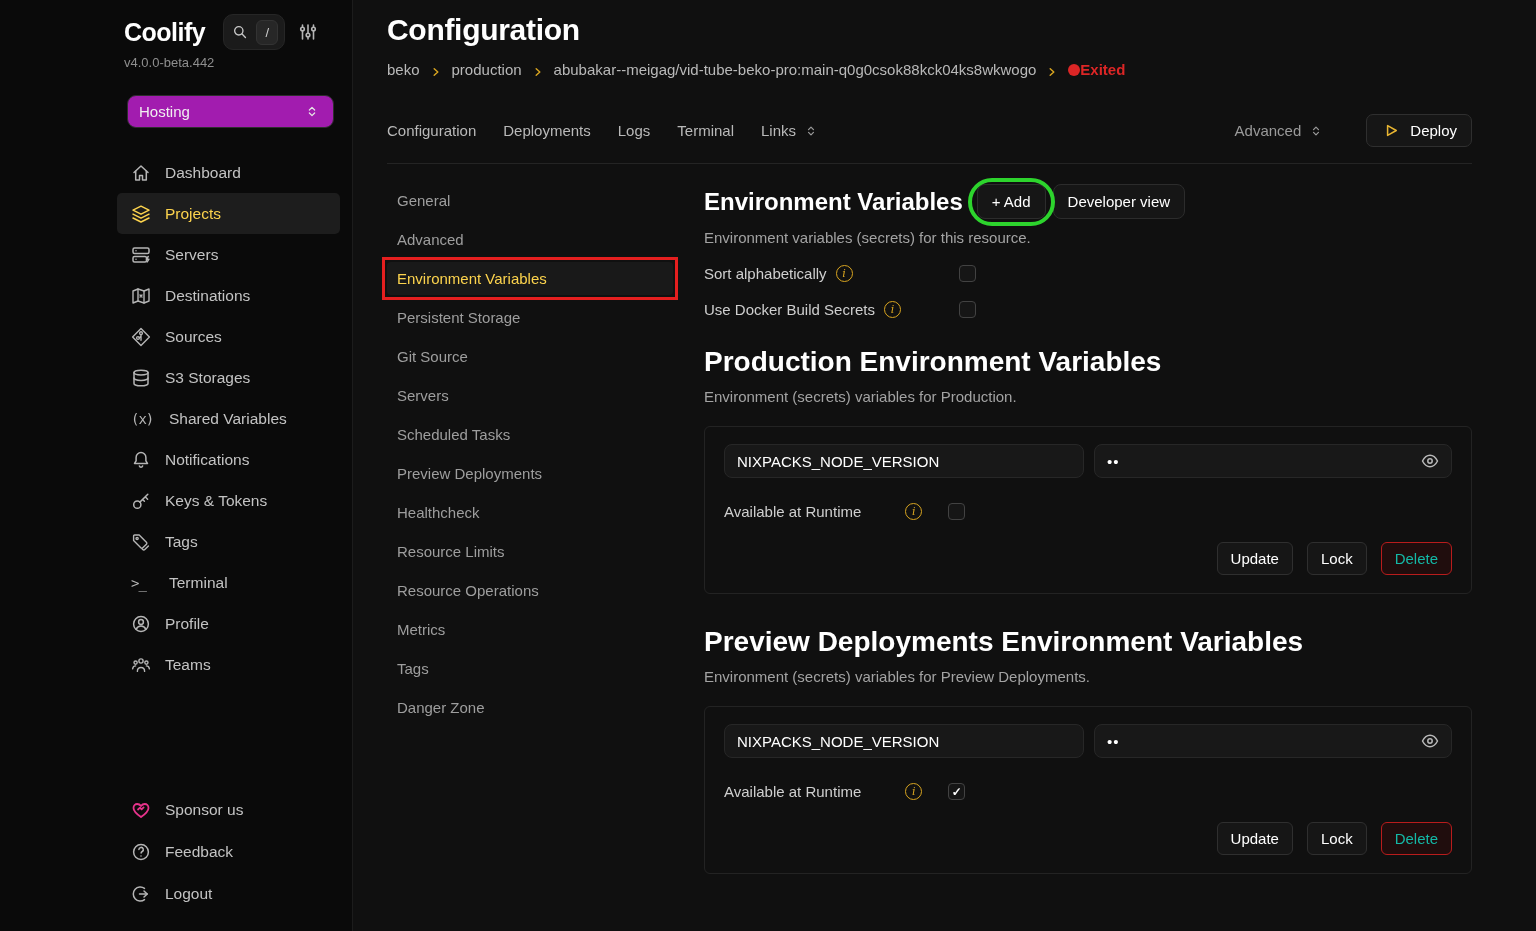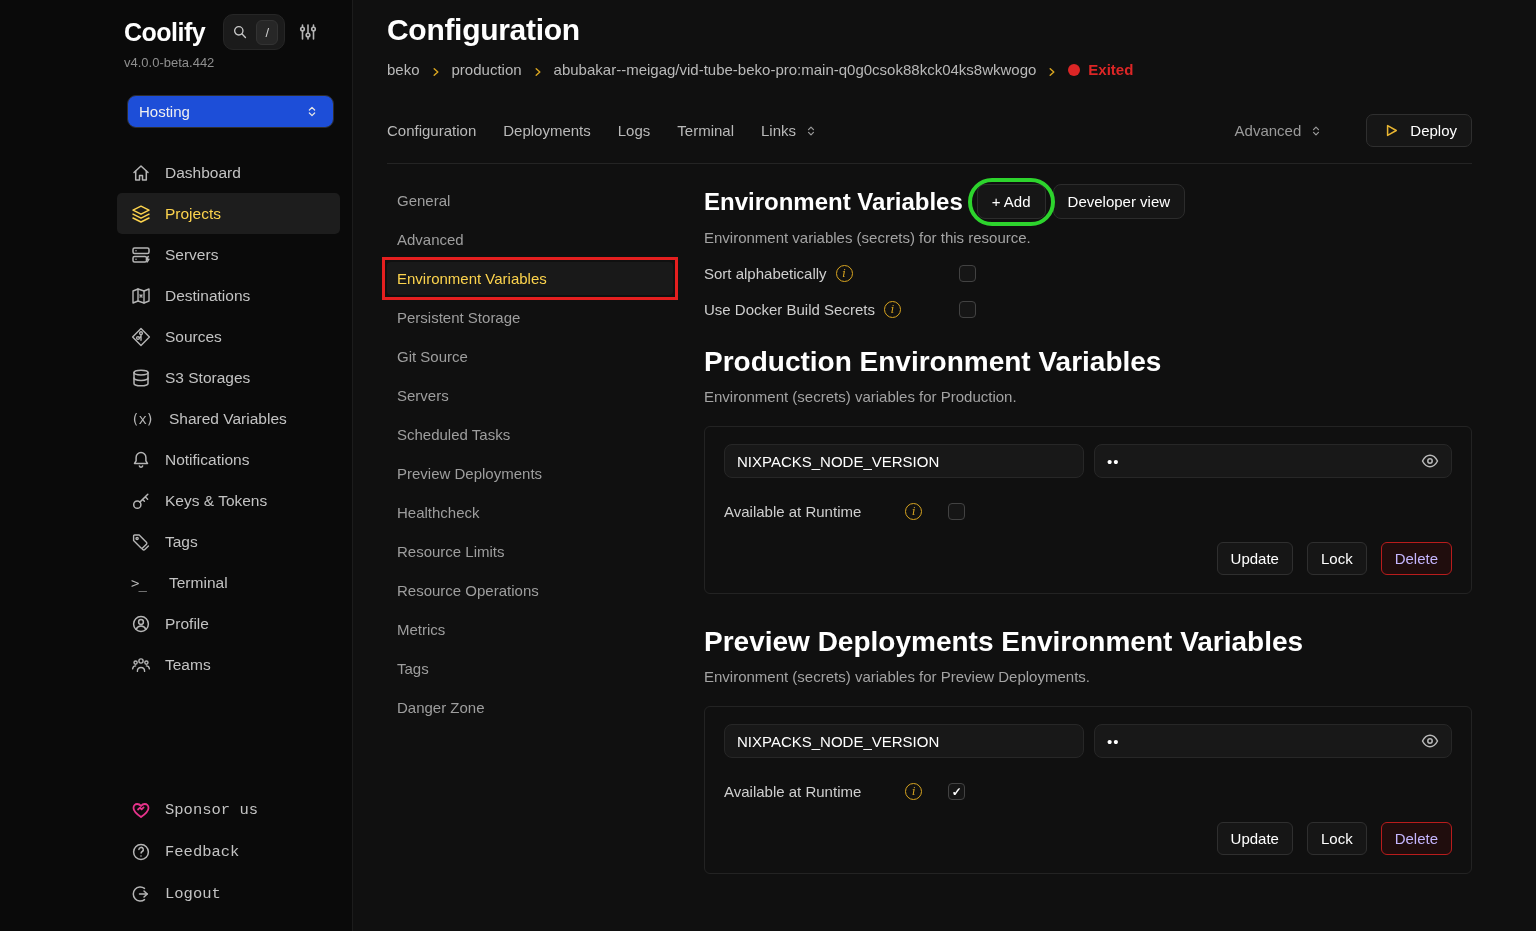--- a/index.html
+++ b/index.html
@@ -7,39 +7,39 @@
   .page { display:flex; width:1536px; height:931px; }
 
   
   .sidebar { width:353px; flex:0 0 353px; background:#0a0a0a; border-right:1px solid #1c1c1c; padding:14px 12px 16px 117px; display:flex; flex-direction:column; }
   .logo-row { display:flex; align-items:center; margin-left:7px; }
   .logo { font-size:25px; font-weight:bold; color:#fff; letter-spacing:-0.5px; }
   .search-btn { margin-left:18px; width:62px; height:36px; background:#1b1b1b; border:1px solid #262626; border-radius:10px; display:flex; align-items:center; justify-content:center; gap:6px; cursor:pointer; }
   .search-btn .key { width:22px; height:25px; background:#272727; border:1px solid #333; border-radius:6px; color:#cfcfcf; font-size:13px; display:flex; align-items:center; justify-content:center; }
   .icon-btn { margin-left:13px; background:none; border:none; color:#c7c7c7; cursor:pointer; display:flex; }
   .version { margin:5px 0 0 7px; font-size:13px; color:#8f8f8f; }
-  .select { margin:25px 0 0 10px; width:207px; height:33px; background:#1d4ed8; border:1px solid #2e2e2e; border-radius:9px; display:flex; align-items:center; justify-content:space-between; padding:0 11px; color:#f0f0f0; font-size:15px; cursor:pointer; }
+  .select { margin:25px 0 0 10px; width:207px; height:33px; background:#a21caf; border:1px solid #2e2e2e; border-radius:9px; display:flex; align-items:center; justify-content:space-between; padding:0 11px; color:#f0f0f0; font-size:15px; cursor:pointer; }
   .menu { margin-top:24px; list-style:none; }
   .mi { display:flex; align-items:center; gap:14px; height:41px; padding-left:14px; border-radius:5px; color:#bdbdbd; font-size:15.5px; cursor:pointer; }
   .mi .lbl { color:#c3c3c3; }
   .mi.active { background:#1d1d1d; }
   .mi.active .lbl, .mi.active .ic { color:#fcd34d; }
   .side-footer { margin-top:auto; list-style:none; }
-  .side-footer .mi { height:42px;font-family:Liberation Mono, monospace; }
+  .side-footer .mi { height:42px; }
   .ic { width:20px; height:20px; flex:0 0 20px; color:#b5b5b5; }
   .txt-icon { width:24px; flex:0 0 24px; font-family:"DejaVu Sans Mono", monospace; font-size:14px; color:#b5b5b5; letter-spacing:-1px; }
   .heart { color:#e7338c; }
 
   
   .main { flex:1; padding:0 64px 0 34px; }
   .page-title { padding-top:13px; font-size:30px; font-weight:bold; color:#fff; letter-spacing:-0.3px; }
   .crumbs { margin-top:14px; display:flex; align-items:flex-end; gap:10px; font-size:15px; color:#b9b9b9; }
   .crumb { cursor:pointer; }
   .sep { color:#d9a520; display:flex; }
-  .status { display:flex; align-items:center; gap:8px; }
+  .status { display:flex; align-items:center; }
   .status-dot { width:12px; height:12px; border-radius:50%; background:#dc2626; }
   .status-text { color:#dc2626; font-weight:bold; font-size:15px; }
 
   .tabbar { margin-top:36px; display:flex; align-items:center; gap:27px; padding-bottom:16px; border-bottom:1px solid #242424; }
   .tab { font-size:15px; color:#b9b9b9; cursor:pointer; display:flex; align-items:center; gap:5px; }
   .tab-right { margin-left:auto; display:flex; align-items:center; }
   .adv { display:flex; align-items:center; gap:5px; color:#9a9a9a; font-size:15px; cursor:pointer; }
   .deploy-btn { margin-left:40px; height:33px; padding:0 14px; background:#161616; border:1px solid #2f2f2f; border-radius:7px; color:#fff; font-size:15px; display:flex; align-items:center; gap:9px; cursor:pointer; }
 
   .content { display:flex; margin-top:20px; }
@@ -68,21 +68,21 @@
   .inputs-row { display:flex; gap:10px; }
   .inp { height:34px; background:#181818; border:1px solid #272727; border-radius:8px; color:#fff; font-size:15px; padding:0 12px; outline:none; font-family:"Liberation Sans", sans-serif; }
   .inp.name { width:360px; flex:0 0 360px; }
   .val-wrap { position:relative; flex:1; display:flex; }
   .val-wrap .inp { width:100%; letter-spacing:1px; }
   .eye { position:absolute; right:12px; top:7px; width:20px; height:20px; color:#b9b9b9; cursor:pointer; }
   .runtime-row { margin-top:25px; display:flex; align-items:center; }
   .runtime-row .t-label { width:auto; margin-right:26px;gap:44px; }
   .btns-row { margin-top:22px; display:flex; justify-content:flex-end; gap:14px; }
   .btn-sm { height:33px; padding:0 13px; border-radius:6px; font-size:15px; background:#161616; border:1px solid #2f2f2f; color:#fff; cursor:pointer; }
-  .btn-delete { background:#200d0d; border:1px solid #b91c1c; color:#c4b5fd; }
+  .btn-delete { background:#200d0d; border:1px solid #b91c1c; color:#14b8a6; }
   svg { display:block; }
 </style>
 </head>
 <body>
 
 <div class="page">
 
   <aside class="sidebar">
     <div class="logo-row">
       <span class="logo">Coolify</span>

